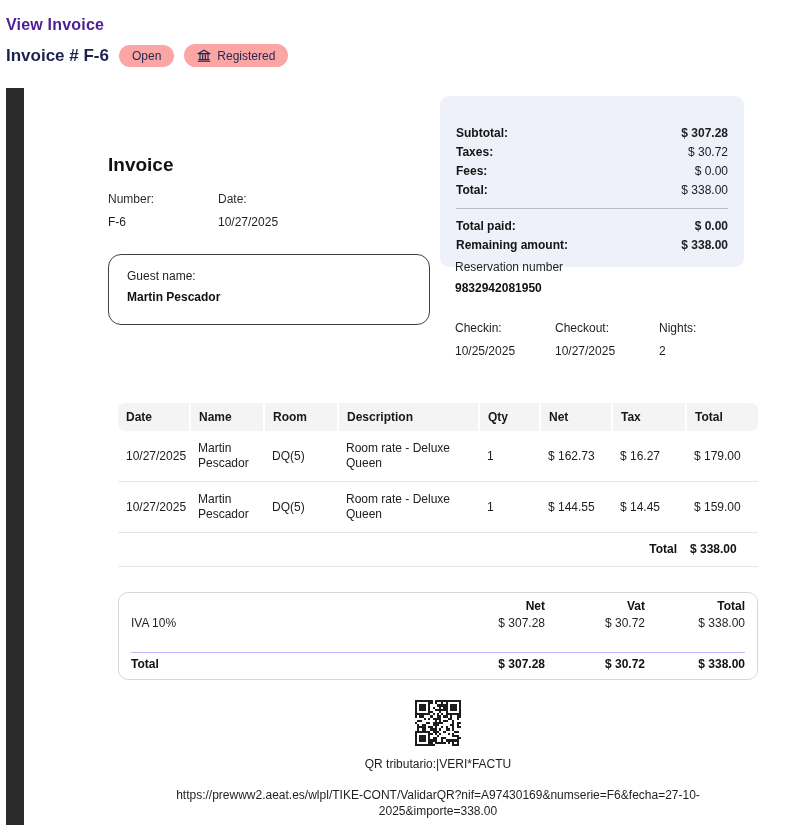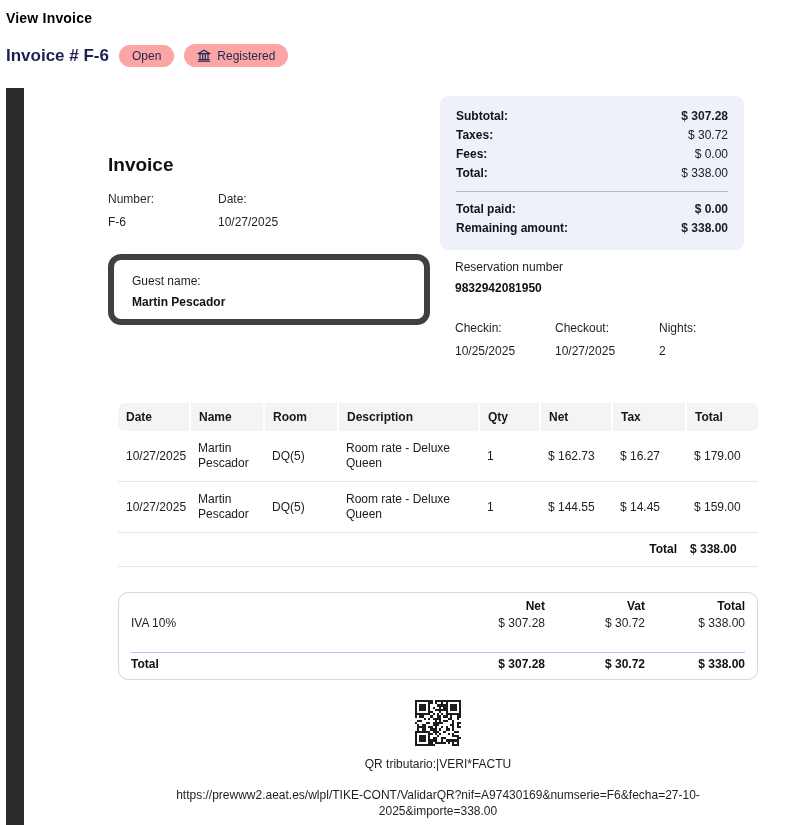--- a/index.html
+++ b/index.html
@@ -1,52 +1,52 @@
 <!DOCTYPE html>
 <html><head>
 <meta charset="utf-8">
 <style>
   * { margin:0; padding:0; box-sizing:border-box; }
   html,body { width:792px; height:825px; overflow:hidden; background:#ffffff;
               font-family:"Liberation Sans", sans-serif; }
 
   
-  .page-title { position:absolute; left:6px; top:10px; font-size:14px; font-weight:bold;
-                color:#000000; letter-spacing:.2px; }
+  .page-title { position:absolute; left:6px; top:16px; font-size:16px; font-weight:bold;
+                color:#4c1d95; letter-spacing:.2px; }
   .invoice-head { position:absolute; left:6px; top:44px; display:flex; align-items:center; gap:10px; }
   .invoice-title { font-size:17px; font-weight:bold; color:#1c2150; }
   .badge { display:inline-flex; align-items:center; gap:6px; background:#fca5a5; color:#232a55;
            font-size:12px; padding:5px 13px; border-radius:14px; line-height:1; }
   .badge svg { display:block; }
 
   
   .edge-bar { position:absolute; left:6px; top:88px; width:18px; height:737px; background:#2b2b2b; }
 
   
   .document { position:absolute; left:24px; top:88px; width:768px; height:737px; background:#fff;
               color:#1f1f1f; font-size:12px; }
   .document .abs { position:absolute; }
 
   
   .summary { left:416px; top:8px; width:304px; background:#eef0fa; border-radius:9px;
-             padding:11px 16px 12px 16px; }
+             padding:28px 16px 12px 16px; }
   .srow { display:flex; justify-content:space-between; line-height:19px; }
   .srow .lbl { font-weight:bold; color:#141414; }
   .srow .val { color:#202020; }
   .srow .val.b { font-weight:bold; }
   .sdivider { border:none; border-top:1px solid #b9bac4; margin:8px 0 8px 0; }
 
   
   .inv-title { left:84px; top:66px; font-size:19px; font-weight:bold; color:#111; }
   .meta-lbl { color:#2c2c2c; }
   .num-lbl { left:84px; top:104px; } .date-lbl { left:194px; top:104px; }
   .num-val { left:84px; top:127px; } .date-val { left:194px; top:127px; }
 
   
-  .guest-box { left:84px; top:166px; width:322px; height:71px; border:6px solid #404040;
+  .guest-box { left:84px; top:166px; width:322px; height:71px; border:1px solid #404040;
                border-radius:13px; padding:14px 18px; }
   .guest-name { font-weight:bold; margin-top:7px; color:#111; }
 
   
   .reservation { left:431px; top:172px; width:300px; }
   .res-num { font-weight:bold; margin-top:7px; color:#111; }
   .stay { display:flex; margin-top:26px; }
   .stay .col1 { width:100px; } .stay .col2 { width:104px; } .stay .col3 { flex:1; }
   .stay .v { margin-top:9px; }
 

